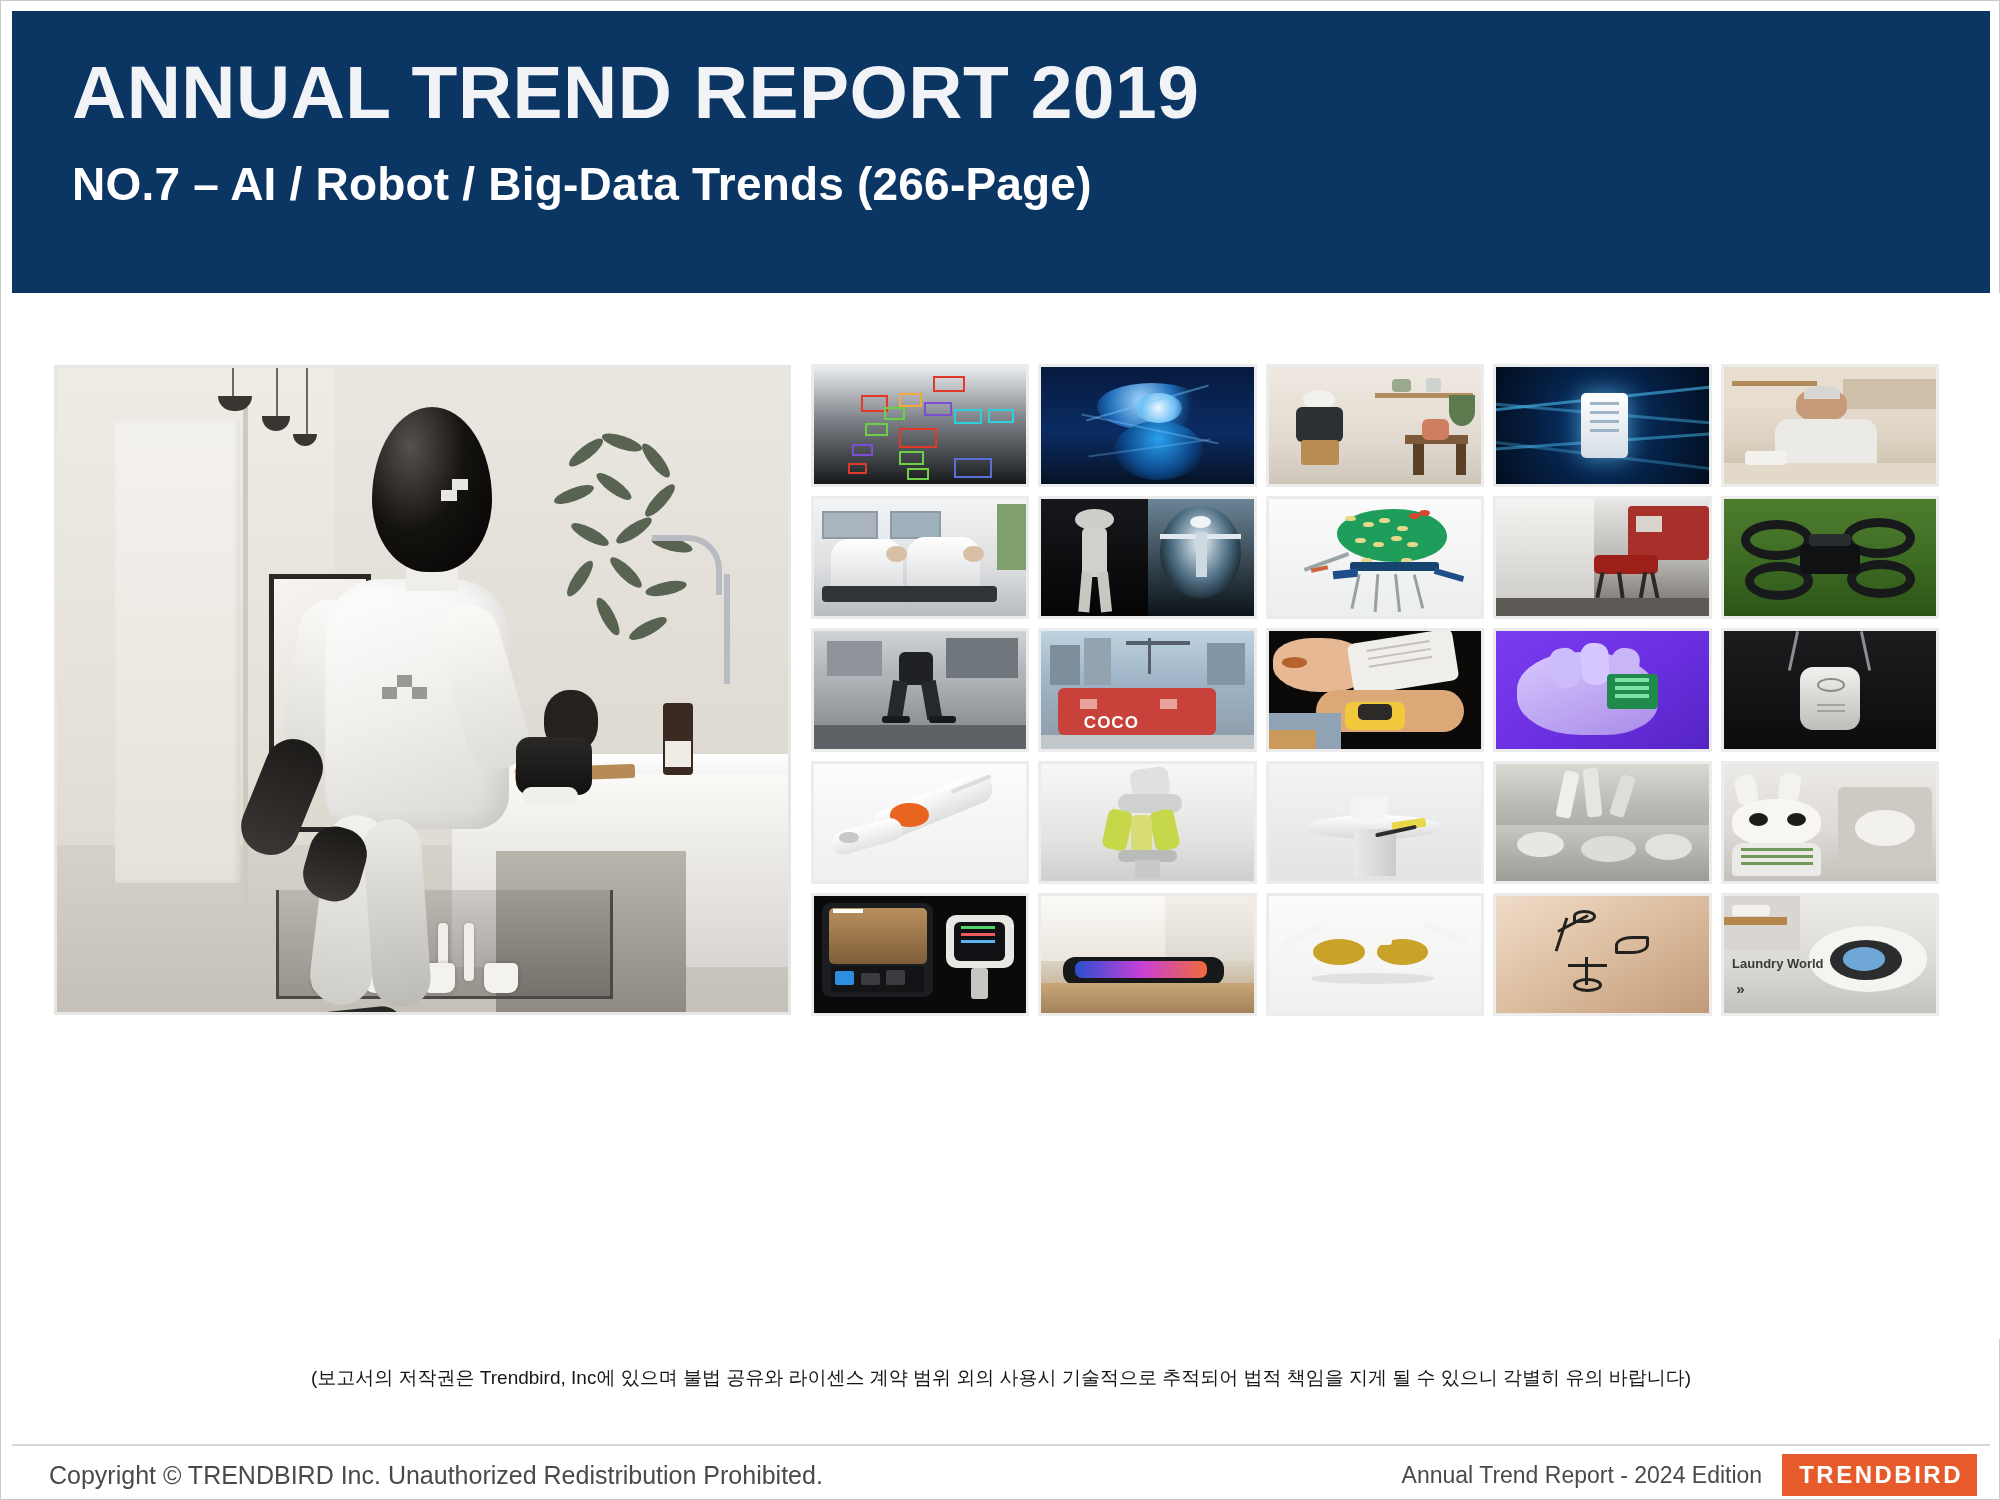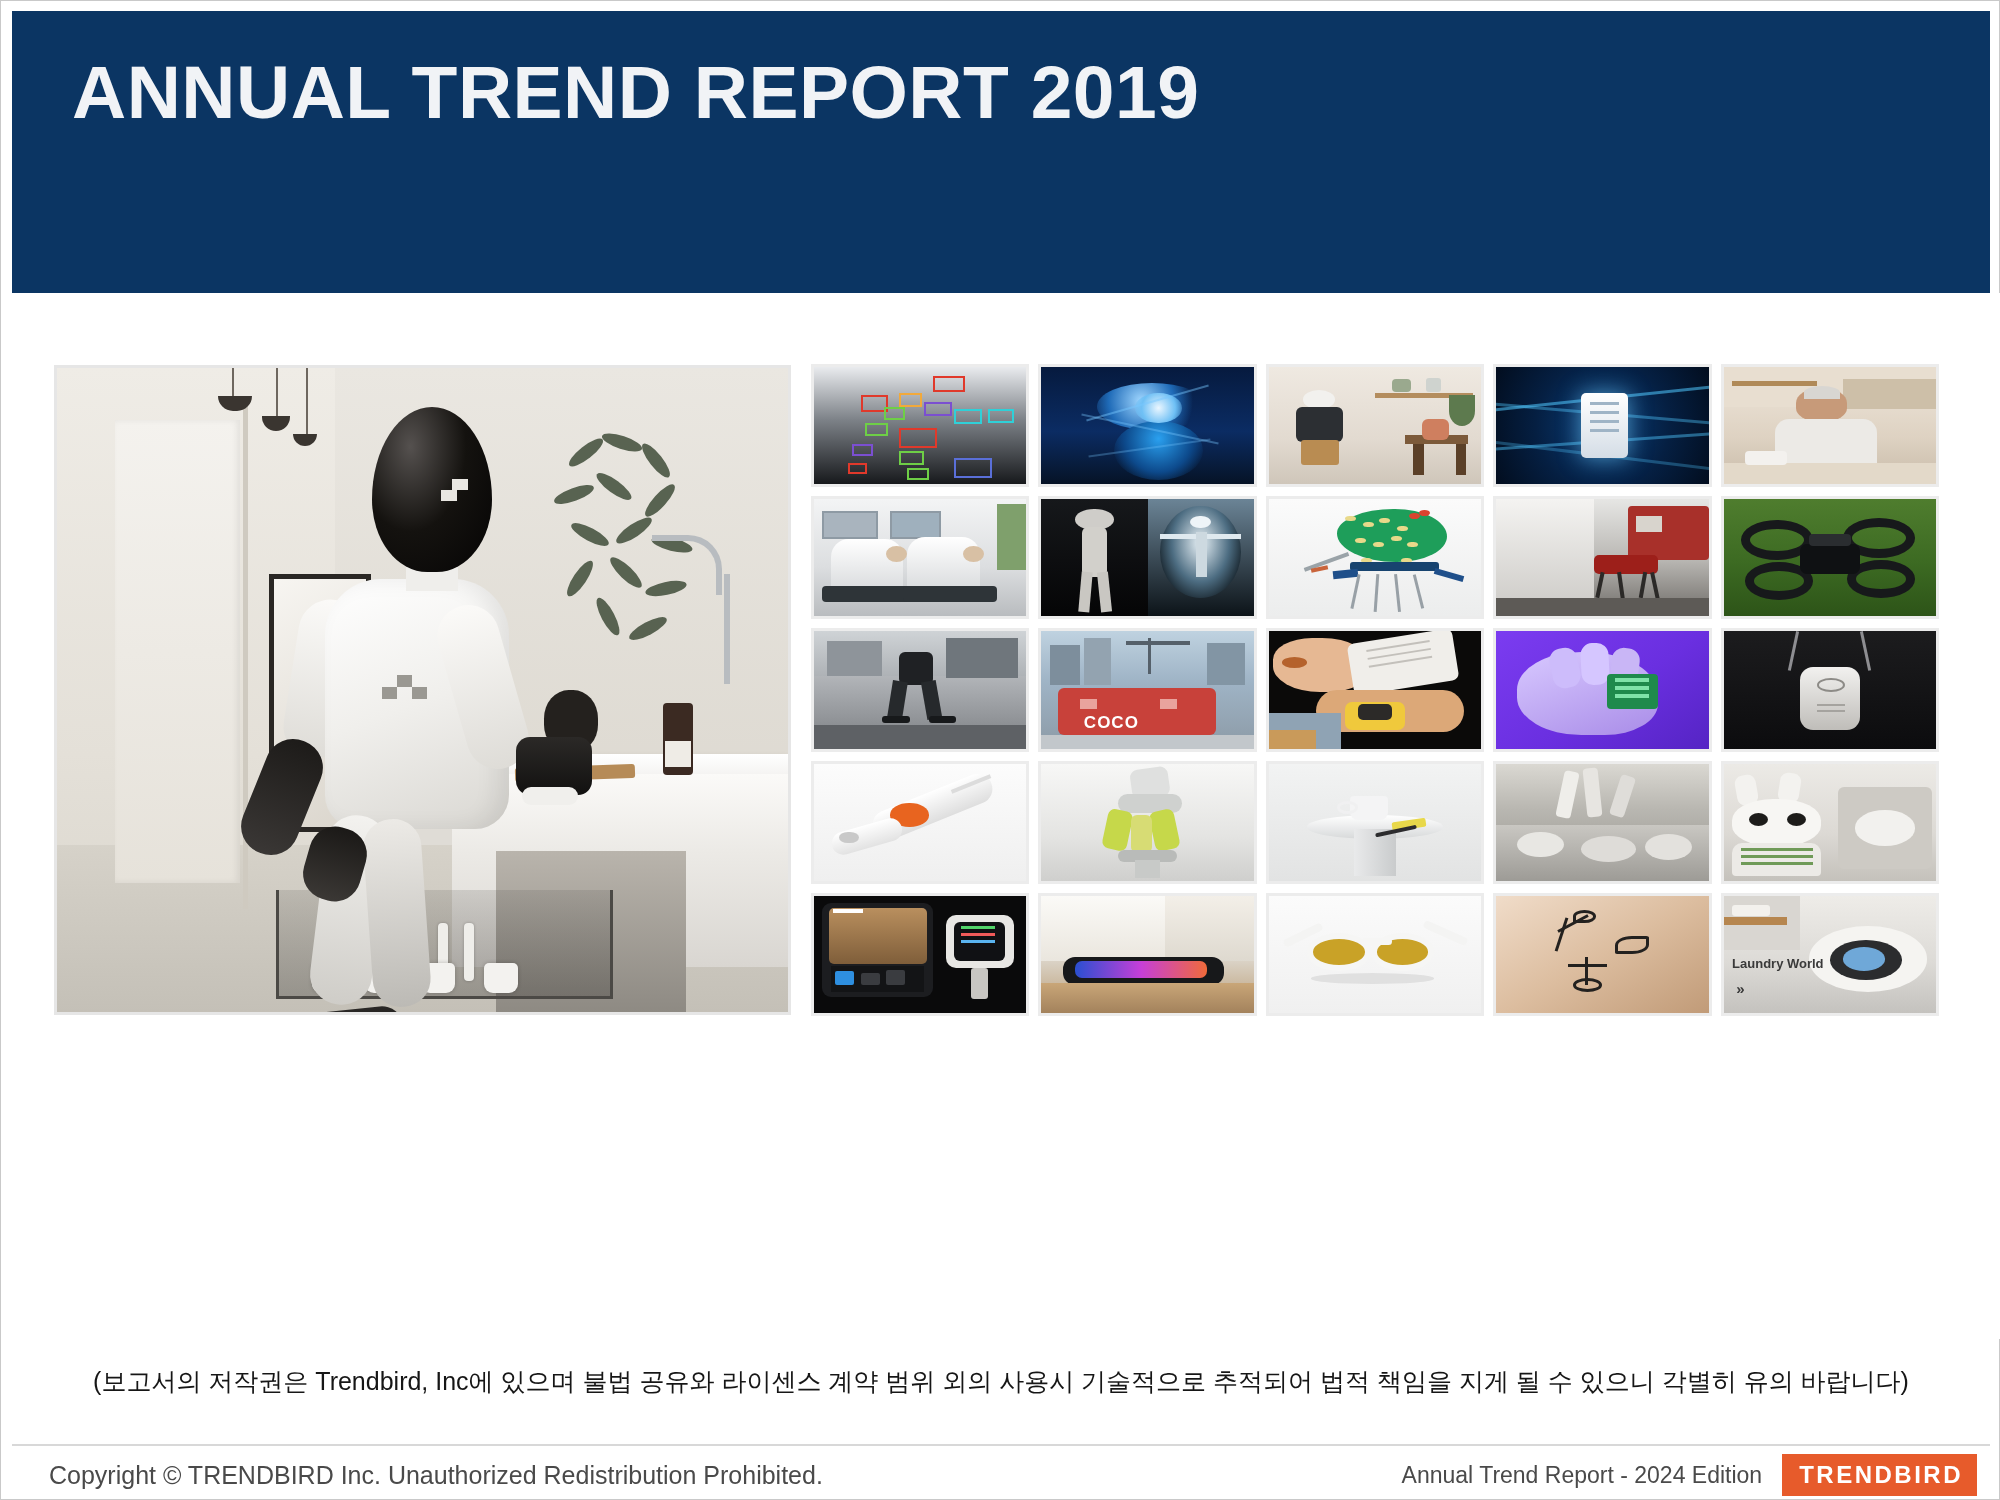--- a/index.html
+++ b/index.html
@@ -165,21 +165,21 @@
     text-align: center;
   }
   .disc-en {
     color: #e0672e;
     font-size: 21px;
     letter-spacing: -0.1px;
     white-space: nowrap;
   }
   .disc-ko {
     color: #161616;
-    font-size: 25px;
+    font-size: 19px;
     margin-top: 9px;
     white-space: nowrap;
   }
 
   
   .footer-rule {
     position: absolute; left: 11px; top: 1443px;
     width: 1978px; height: 2px; background: #d8d8d8;
   }
   .footer {
@@ -197,20 +197,21 @@
     padding: 7px 14px 7px 17px;
   }
 </style>
 </head>
 <body>
 
 <div class="page">
 
   <div class="header">
     <div class="header-title">ANNUAL TREND REPORT 2019</div>
+    <div class="header-subtitle">NO.7 – AI / Robot / Big-Data Trends  (266-Page)</div>
   </div>
 
   <div class="content">
 
     <div class="hero">
       <div class="hero-scene">
         <div class="h-wall-left"></div>
         <div class="h-wall-right"></div>
         <div class="h-floor"></div>
         <div class="h-doorway"></div>

